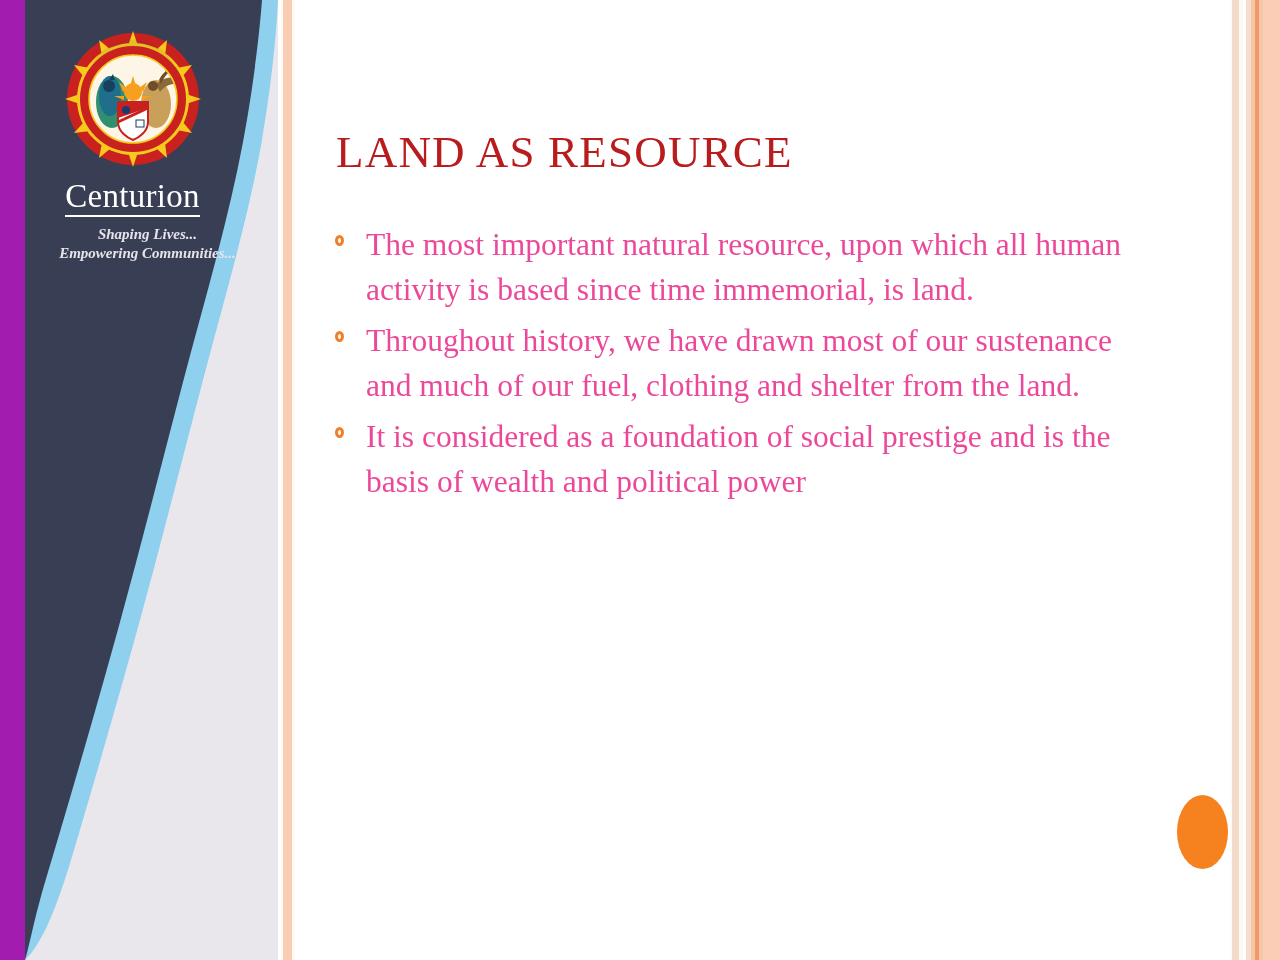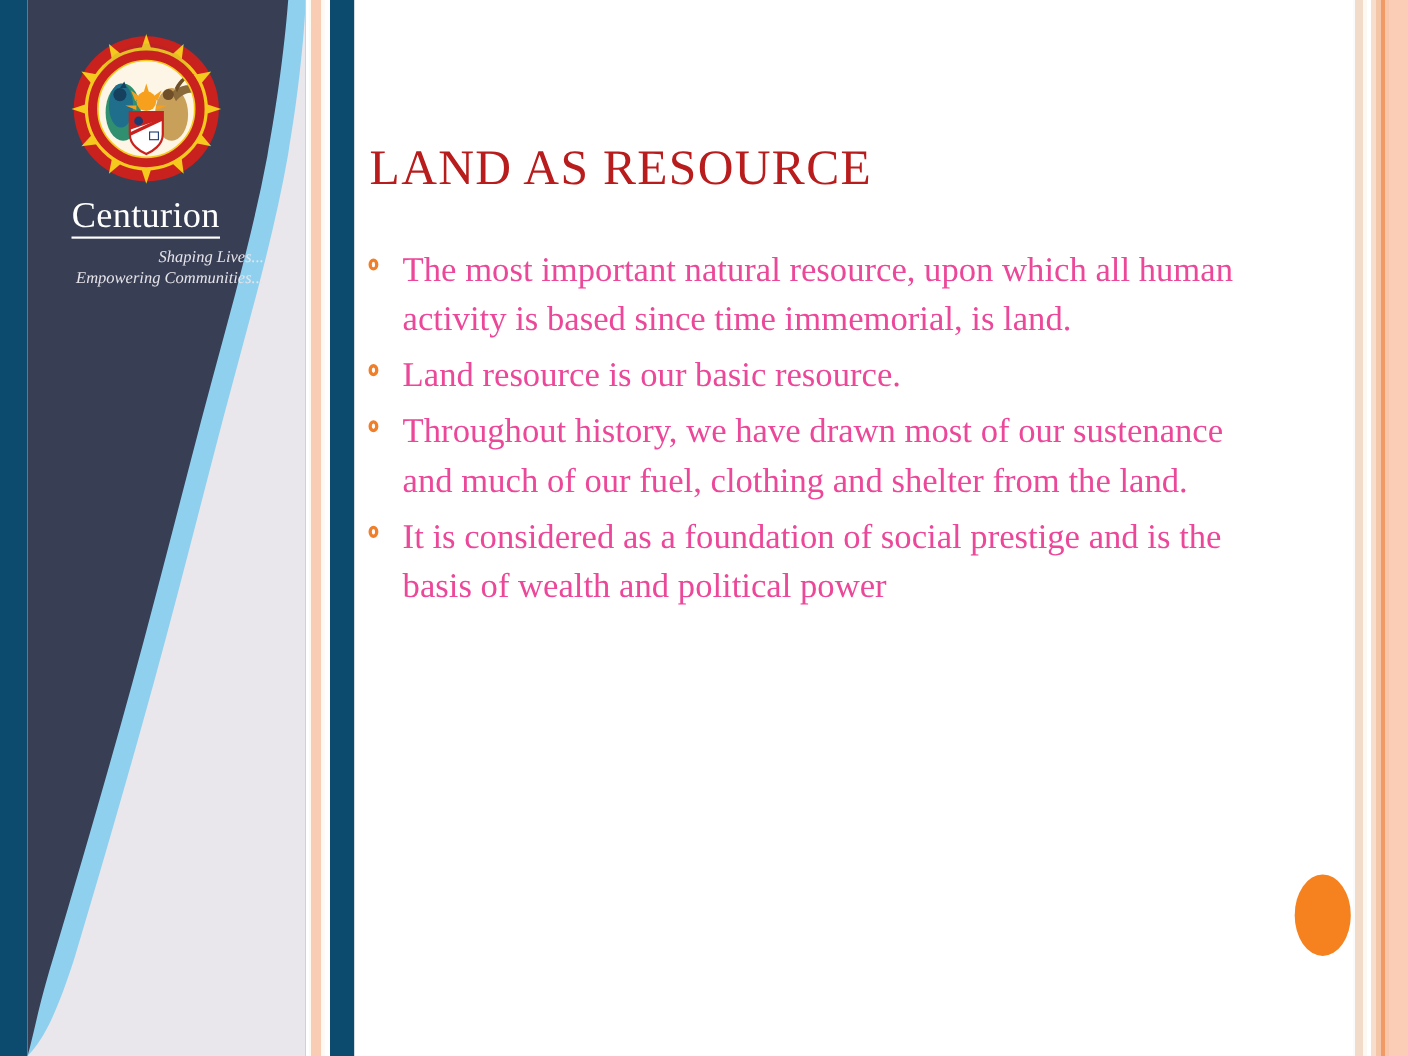--- a/index.html
+++ b/index.html
@@ -17,22 +17,21 @@
   }
 
   
   .sidebar {
     position: absolute;
     left: 0;
     top: 0;
     width: 278px;
     height: 960px;
     overflow: hidden;
-    background: #0c4a6e;
-    padding-left: 44px;
+    background: #a21caf;
   }
   .sidebar-gray {
     position: absolute;
     left: 25px;
     top: 0;
     width: 253px;
     height: 960px;
     background: #e9e7ec;
   }
   .sidebar-swoosh {
@@ -75,23 +74,24 @@
     margin-top: 3px;
     font-family: "Liberation Serif", "DejaVu Serif", serif;
   }
   .brand-sub .cap { font-size: 33px; }
   .brand-tag {
     color: #e6e4ea;
     font-style: italic;
     font-size: 15px;
     line-height: 19px;
     margin-top: 8px;
-    text-align: right;
+    text-align: center;
     padding-left: 30px;
     font-family: "Liberation Serif", "DejaVu Serif", serif;
+    font-weight: bold;
   }
 
   
   .left-stripes {
     position: absolute;
     left: 278px;
     top: 0;
     width: 22px;
     height: 960px;
     background: linear-gradient(
@@ -293,24 +293,20 @@
   <div class="content">
     <div class="slide-title">LAND AS RESOURCE</div>
 
     <ul class="bullet-list">
       <li class="bullet-item">
         <span class="bullet-ring"></span>
         <span class="bullet-text">The most important natural resource, upon which all human activity is based since time immemorial, is land.</span>
       </li>
       <li class="bullet-item">
         <span class="bullet-ring"></span>
-        <span class="bullet-text">Land resource is our basic resource.</span>
-      </li>
-      <li class="bullet-item">
-        <span class="bullet-ring"></span>
         <span class="bullet-text">Throughout history, we have drawn most of our sustenance and much of our fuel, clothing and shelter from the land.</span>
       </li>
       <li class="bullet-item">
         <span class="bullet-ring"></span>
         <span class="bullet-text">It is considered as a foundation of social prestige and is the basis of wealth and political power</span>
       </li>
     </ul>
   </div>
 
 </div>

